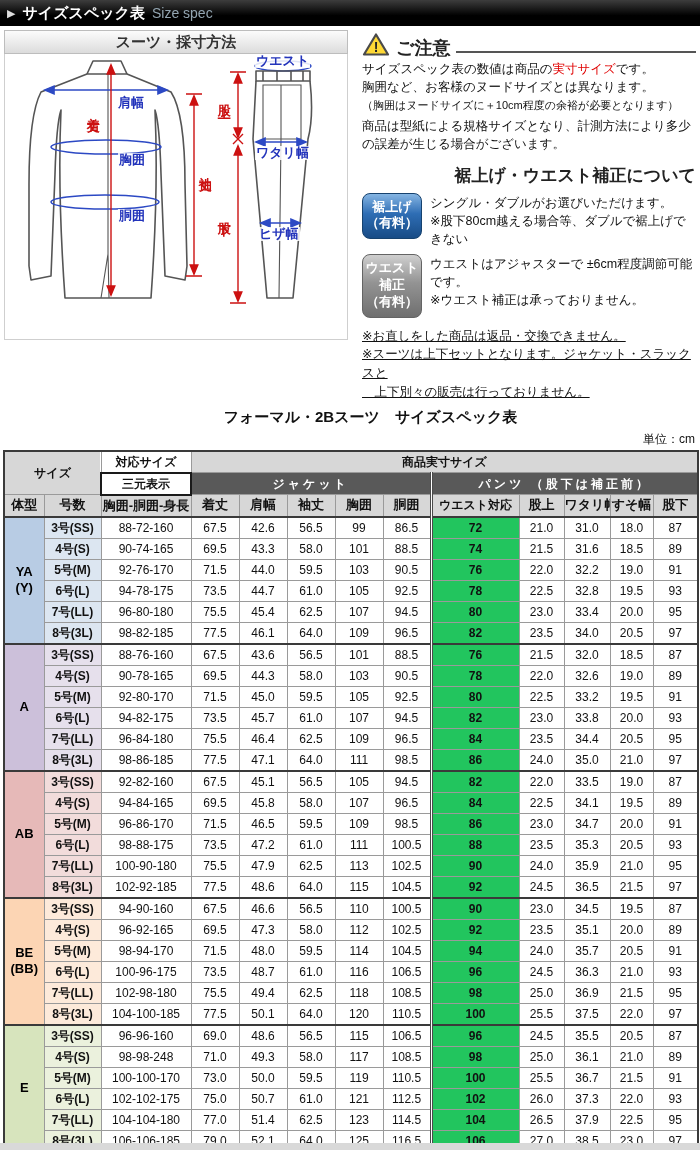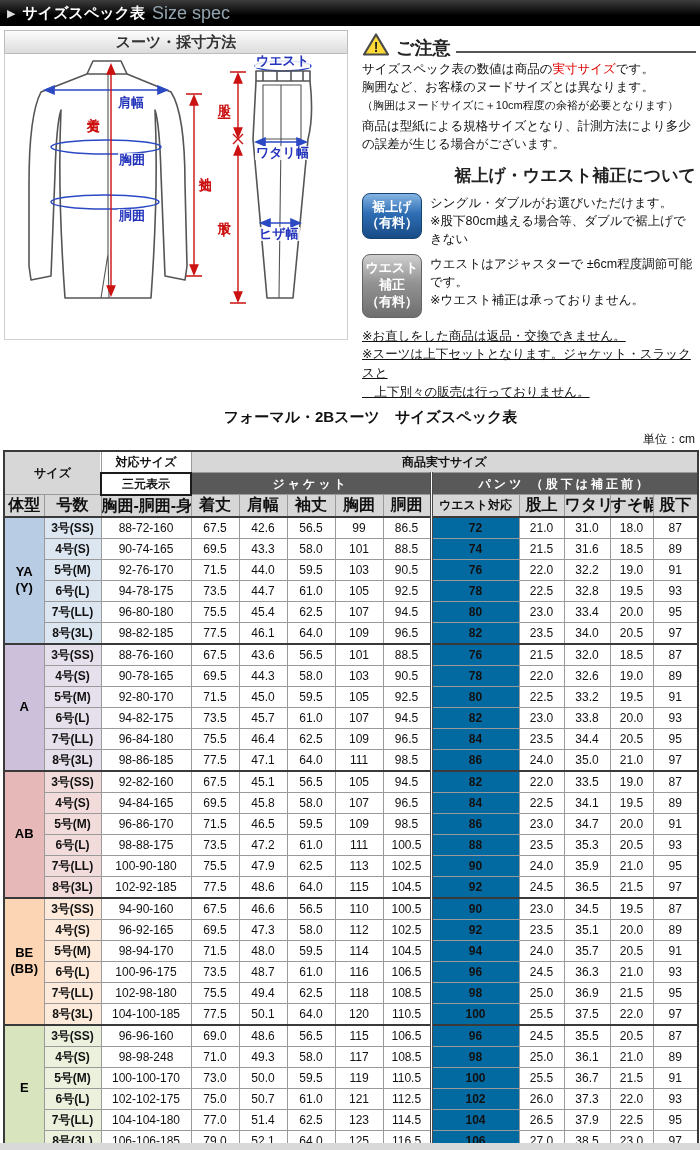--- a/index.html
+++ b/index.html
@@ -3,21 +3,21 @@
 <meta charset="utf-8">
 <style>
   * { margin:0; padding:0; box-sizing:border-box; }
   body { background:#fff; font-family:"Liberation Sans","DejaVu Sans",sans-serif; }
   .page { width:700px; height:1150px; background:#fff; position:relative; overflow:hidden; }
 
   
   .topbar { height:26px; background:linear-gradient(180deg,#3d3d3d,#000 60%); display:flex; align-items:center; gap:7px; padding-left:7px; }
   .topbar .arrow { color:#ddd; font-size:11px; }
   .topbar .t1 { color:#fff; font-weight:bold; font-size:15px; }
-  .topbar .t2 { color:#93a5b1; font-size:18px; }
+  .topbar .t2 { color:#93a5b1; font-size:14px; }
 
   
   .cols { display:flex; margin-top:4px; }
   .colL { width:352px; }
   .colR { width:348px; padding:0 4px 0 10px; }
 
   .panel-title { margin-left:4px; width:344px; height:24px; line-height:23px; text-align:center;
     background:linear-gradient(180deg,#fcfcfc,#dcdcdc); border:1px solid #bdbdbd;
     font-family:"Liberation Serif","DejaVu Serif",serif; font-weight:bold; font-size:15px; color:#333; }
   .diagram-box { margin-left:4px; width:344px; height:286px; border:1px solid #cfcfcf; border-top:none; position:relative; background:#fff; }
@@ -46,25 +46,25 @@
 
   
   .tbl-title { text-align:center; font-weight:bold; font-size:15px; color:#111; margin-top:6px;padding-left:41px; }
   .unit { text-align:right; font-size:12px; color:#111; margin:4px 5px 2px 0; }
 
   table { border-collapse:collapse; table-layout:fixed; width:694px; margin-left:3px; border:2px solid #3a3a3a; font-size:12px; }
   th,td { border:1px solid #9a9a9a; text-align:center; height:20px; line-height:20px; padding:0; overflow:hidden; white-space:nowrap; }
   thead th { background:#d7d7d7; font-weight:bold; color:#111; }
   thead .h-dark { background:#595959; color:#fff; letter-spacing:3px; }
   thead .h-white { background:#fff; border:2px solid #1a1a1a; }
-  thead .sub { font-size:16px; letter-spacing:0; }
+  thead .sub { font-size:13px; letter-spacing:0; }
   thead .subw { font-size:12px; }
   tbody td { background:#fff; color:#111; }
   td.sizec { font-weight:bold; }
-  td.waist { background:#0369a1; font-weight:bold; }
+  td.waist { background:#22c55e; font-weight:bold; }
   .dbl { border-left:3px double #4a4a4a !important; }
   th.bt { font-weight:bold; font-size:13px; line-height:1.25; }
   tr.sec-start td, tr.sec-start th { border-top:2px solid #3a3a3a; }
   .bottom-strip { position:absolute; left:0; bottom:0; width:700px; height:7px; background:#d9d9d9; }
 
   svg .garment { fill:none; stroke:#555; stroke-width:1.6; stroke-linejoin:round; }
   svg .thin { fill:none; stroke:#555; stroke-width:1.1; }
   svg .bline { fill:none; stroke:#2c49c4; stroke-width:1.4; }
   svg .rline { fill:none; stroke:#cc1111; stroke-width:1.4; }
 </style>

